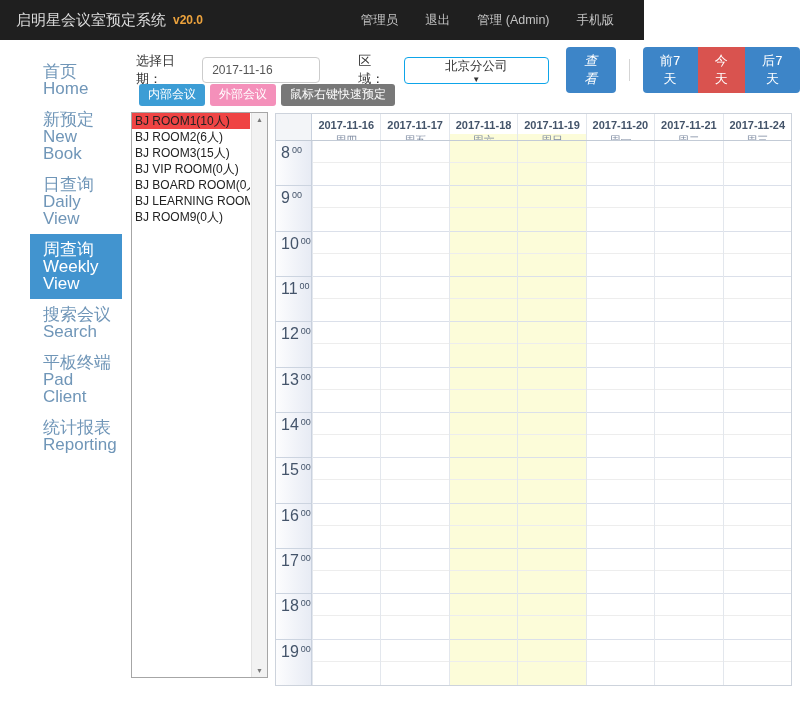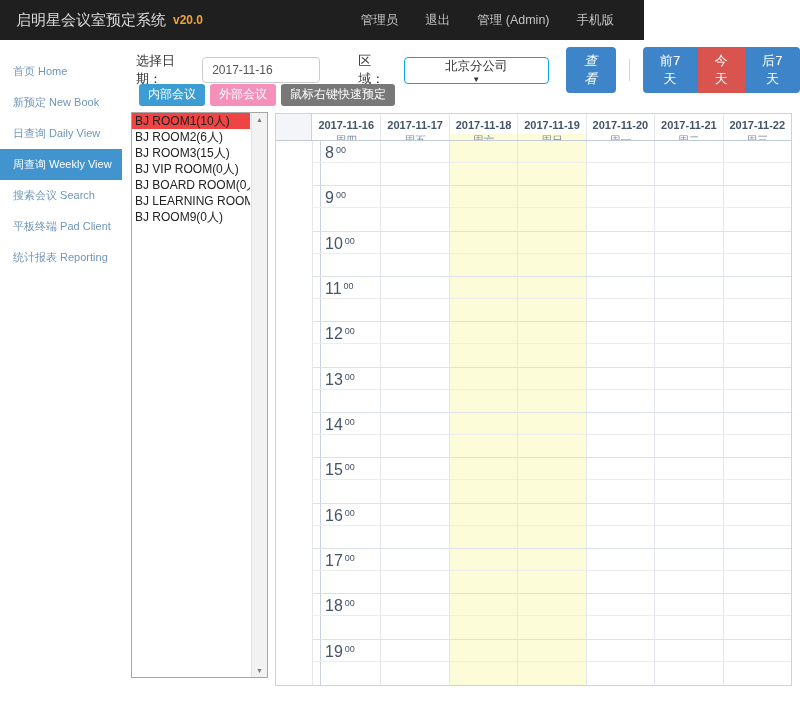--- a/index.html
+++ b/index.html
@@ -10,22 +10,22 @@
   
   .topbar { position:absolute; left:0; top:0; width:644px; height:40px;
     background:var(--header_bg); display:flex; align-items:center; padding:0 16px; }
   .topbar .title { color:#dcdcdc; font-size:15px; }
   .topbar .version { color:var(--version_orange); font-size:12px; margin-left:7px; font-weight:bold; }
   .topbar .links { margin-left:auto; display:flex; gap:27px; padding-right:14px; }
   .topbar .links span { color:#c3c3c3; font-size:12.5px; cursor:pointer; }
 
   
   .sidebar { position:absolute; left:0; top:40px; width:122px; bottom:0; background:#fff; padding-top:16px; }
-  .side-item { padding:7px 5px 7px 13px; font-size:11px; line-height:17px;
-    color:#7096b8; cursor:pointer; }
+  .side-item { padding:7px 5px 7px 13px; font-size:17px; line-height:17px;
+    color:#7096b8; cursor:pointer;margin-left:30px; }
   .side-item.active { background:var(--sidebar_active); color:#fff; }
 
   
   .toolbar { position:absolute; left:136px; top:56px; height:28px; display:flex; align-items:center; }
   .lbl { font-size:13px; color:#333; }
   .date-input { width:118px; height:26px; border:1px solid #ccc; border-radius:4px;
     padding:0 9px; font-size:12px; color:#555; font-family:inherit; margin-left:2px; }
   .region-lbl { margin-left:38px; }
   .select-box { margin-left:7px; width:147px; height:27px; border:1px solid #0ea5e9; border-radius:4px;
     display:flex; align-items:center; justify-content:space-between; padding:0 9px; cursor:pointer; background:#fff;flex-direction:column; }
@@ -67,21 +67,21 @@
     border:1px solid #cdd3dc; background:#fff; }
   .cal-head { display:grid; grid-template-columns:36px repeat(7,1fr); height:27px;
     border-bottom:1px solid #c3cbd6; }
   .cal-head .corner { background:#f3f5f8; border-right:1px solid #c9d1de; }
   .head-cell { overflow:hidden; text-align:center; border-left:1px solid #e3e7ed; background:#fff; }
   .head-cell:nth-child(2) { border-left:none; }
   .head-cell .date { font-size:11px; font-weight:700; color:#44546a; line-height:17px; padding-top:3px; }
   .head-cell .weekday { font-size:11px; color:#7d8aa0; line-height:12px; }
   .head-cell.weekend { background:linear-gradient(to bottom,#fff 20px,var(--weekend_bg) 20px); }
   .cal-body { display:grid; grid-template-columns:36px repeat(7,1fr); height:544px; }
-  .time-col { background:linear-gradient(to right,#fdfdfe,#e7ebf4); border-right:1px solid #c9d1de;margin-left:44px; }
+  .time-col { background:linear-gradient(to right,#fdfdfe,#e7ebf4); border-right:1px solid #c9d1de; }
   .time-cell { height:45.33px; border-bottom:1px solid #ccd4e0; padding:3px 0 0 5px; color:#44546a; }
   .time-cell:last-child { border-bottom:none; }
   .time-cell .h { font-size:16px; }
   .time-cell .m { font-size:9px; position:relative; top:-5px; margin-left:2px; }
   .day-col { border-left:1px solid #e3e7ed; }
   .day-col:first-of-type { border-left:none; }
   .day-col.weekend { background:var(--weekend_bg); }
   .slot { height:45.33px; border-bottom:1px solid #dbe0ea; cursor:pointer; }
   .slot:last-child { border-bottom:none; }
   .slot .half { height:50%; border-bottom:1px solid #ededed; }
@@ -172,21 +172,21 @@
         </div>
         <div class="head-cell">
           <div class="date">2017-11-20</div>
           <div class="weekday">周一</div>
         </div>
         <div class="head-cell">
           <div class="date">2017-11-21</div>
           <div class="weekday">周二</div>
         </div>
         <div class="head-cell">
-          <div class="date">2017-11-22</div>
+          <div class="date">2017-11-24</div>
           <div class="weekday">周三</div>
         </div>
       </div>
     <div class="cal-body" id="cal-body">
       <div class="time-col" id="time-col">
           <div class="time-cell"><span class="h">8</span><span class="m">00</span></div>
           <div class="time-cell"><span class="h">9</span><span class="m">00</span></div>
           <div class="time-cell"><span class="h">10</span><span class="m">00</span></div>
           <div class="time-cell"><span class="h">11</span><span class="m">00</span></div>
           <div class="time-cell"><span class="h">12</span><span class="m">00</span></div>

